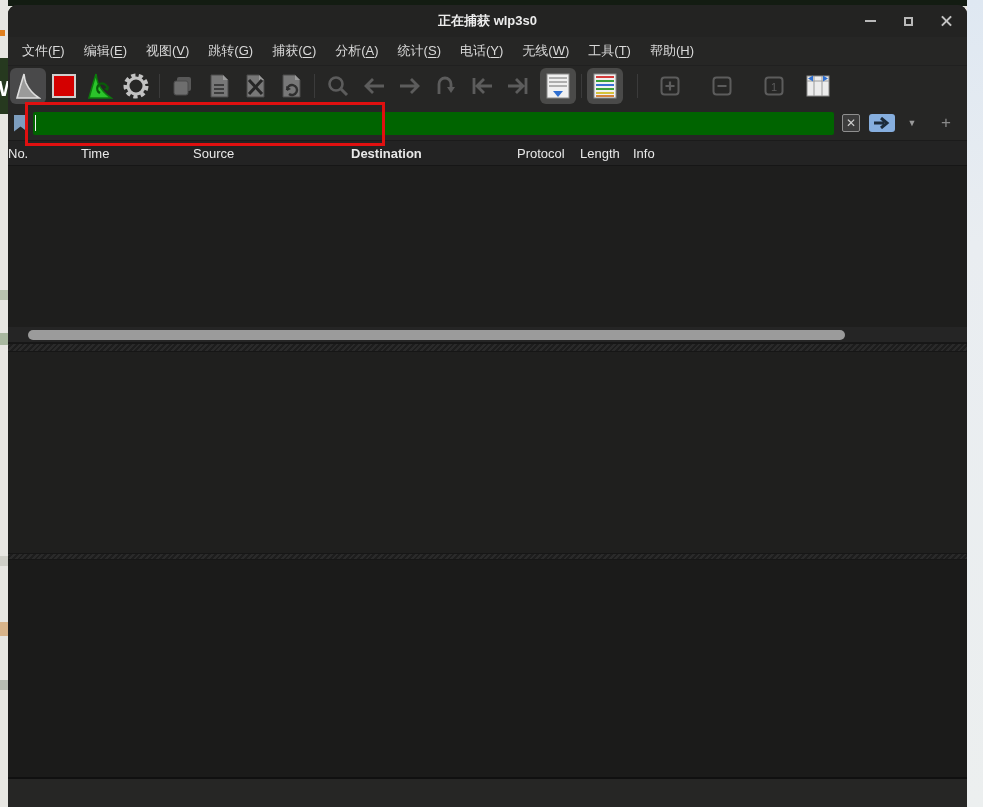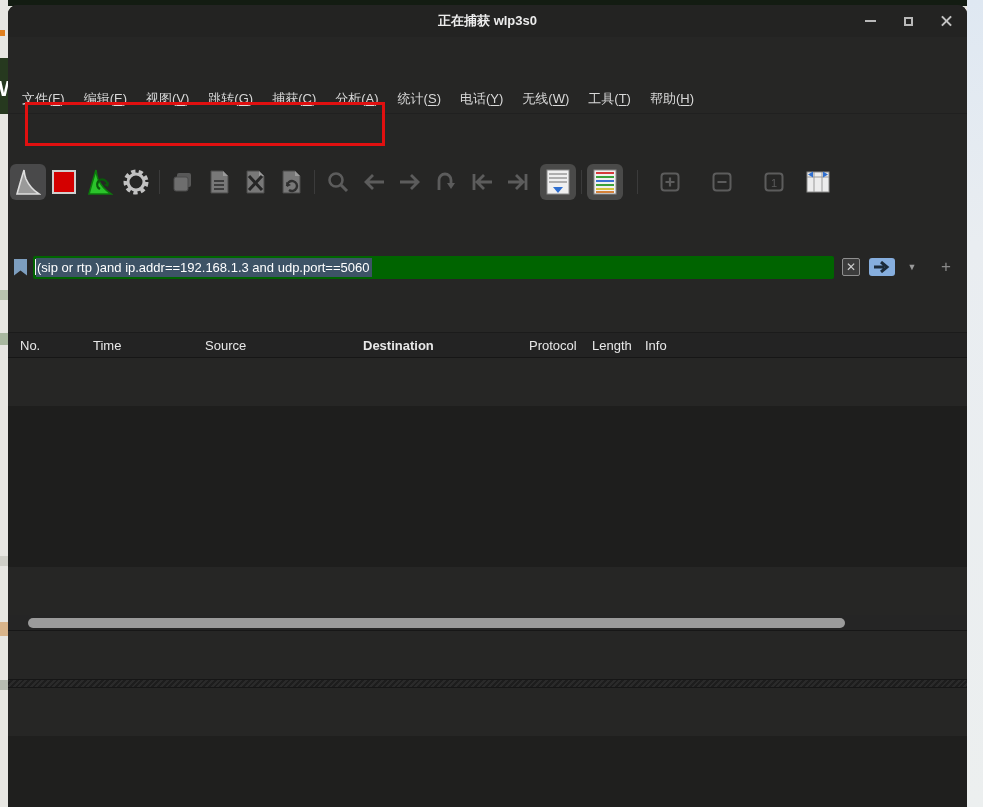--- a/index.html
+++ b/index.html
@@ -13,21 +13,21 @@
   .desk-left .dk-block { position:absolute; left:0; top:58px; width:8px; height:56px; background:#26391f; }
   .desk-left .dk-w { position:absolute; left:-2px; top:76px; color:#fff; font-weight:bold; font-size:22px; }
   .desk-left .frag { position:absolute; left:0; width:8px; }
   .desk-top { position:absolute; left:8px; top:0; width:962px; height:6px; background:#131c12; }
   .desk-right { position:absolute; left:967px; top:0; width:16px; height:807px;
                 background:linear-gradient(180deg,#dfe8f2 0%,#e9edf1 30%,#ecefef 100%); }
 
   
   .win { position:absolute; left:8px; top:5px; width:959px; height:802px;
          background:#262625; border-radius:9px 9px 0 0; overflow:hidden;
-         display:flex; flex-direction:column; color:#dcdcdc;gap:48px; }
+         display:flex; flex-direction:column; color:#dcdcdc; }
 
   
   .titlebar { height:32px; background:#232322; display:flex; align-items:center;
               position:relative; flex:none; }
   .title { position:absolute; left:0; right:0; text-align:center; font-size:13px;
            font-weight:bold; color:#ececec; }
   .winbtns { position:absolute; right:10px; top:0; height:32px; display:flex;
              align-items:center; gap:16px; }
   .wbtn { width:22px; height:22px; display:flex; align-items:center; justify-content:center; }
   .ic-min { width:11px; height:2px; background:#b9b9b9; }
@@ -66,21 +66,21 @@
   .fbtn { flex:none; display:flex; align-items:center; justify-content:center; }
   .btn-clear { width:18px; height:18px; background:#3c3c3c; border:1px solid #8f8f8f;
                border-radius:2px; color:#cfcfcf; font-size:12px; margin-left:2px; }
   .btn-apply { width:26px; height:18px; background:#86aede; border-radius:3px; margin-left:3px; }
   .btn-dropdown { width:14px; height:18px; color:#9a9a9a; font-size:9px; margin-left:4px; }
   .btn-addfilter { width:18px; height:18px; color:#8a8a8a; font-size:17px; margin-left:12px; }
 
   
   .colheader { height:26px; background:#232323; border-top:1px solid #1b1b1b;
                border-bottom:1px solid #161616; display:flex; align-items:center;
-               font-size:13px; color:#e8e8e8; padding-left:12px; flex:none; }
+               font-size:13px; color:#e8e8e8; padding-left:0; flex:none; }
   .col { white-space:nowrap; overflow:hidden; }
   .c-no{width:73px;} .c-time{width:112px;} .c-src{width:158px;} .c-dst{width:166px;font-weight:bold;}
   .c-proto{width:63px;} .c-len{width:53px;} .c-info{flex:1;}
 
   
   .packetlist { height:161px; background:#1e1e1d; flex:none; }
   .scrollrow { height:16px; background:#252525; position:relative; flex:none;
                border-bottom:1px solid #171717; }
   .hthumb { position:absolute; left:20px; top:3px; width:817px; height:10px;
             background:#9b9b9b; border-radius:5px; }
@@ -301,21 +301,20 @@
           <path d="M3 4.5 L8 1.5 L8 7.5 Z" fill="#2f6fd0"></path>
           <path d="M23 4.5 L18 1.5 L18 7.5 Z" fill="#2f6fd0"></path>
         </svg>
       </div>
     </div>
 
     <div class="filterbar">
       <span class="bookmark"></span>
       <div class="filter-field">
         <span class="caret"></span>
-        <span class="filter-text">(sip or rtp )and ip.addr==192.168.1.3 and udp.port==5060</span>
       </div>
       <div class="fbtn btn-clear">
           <span>✕</span>
         </div>
       <div class="fbtn btn-apply">
         <svg width="18" height="12" viewBox="0 0 18 12">
           <path d="M1 6 H11 M8 1 L14 6 L8 11" fill="none" stroke="#1c2b3a" stroke-width="3"></path>
         </svg>
       </div>
       <div class="fbtn btn-dropdown">

